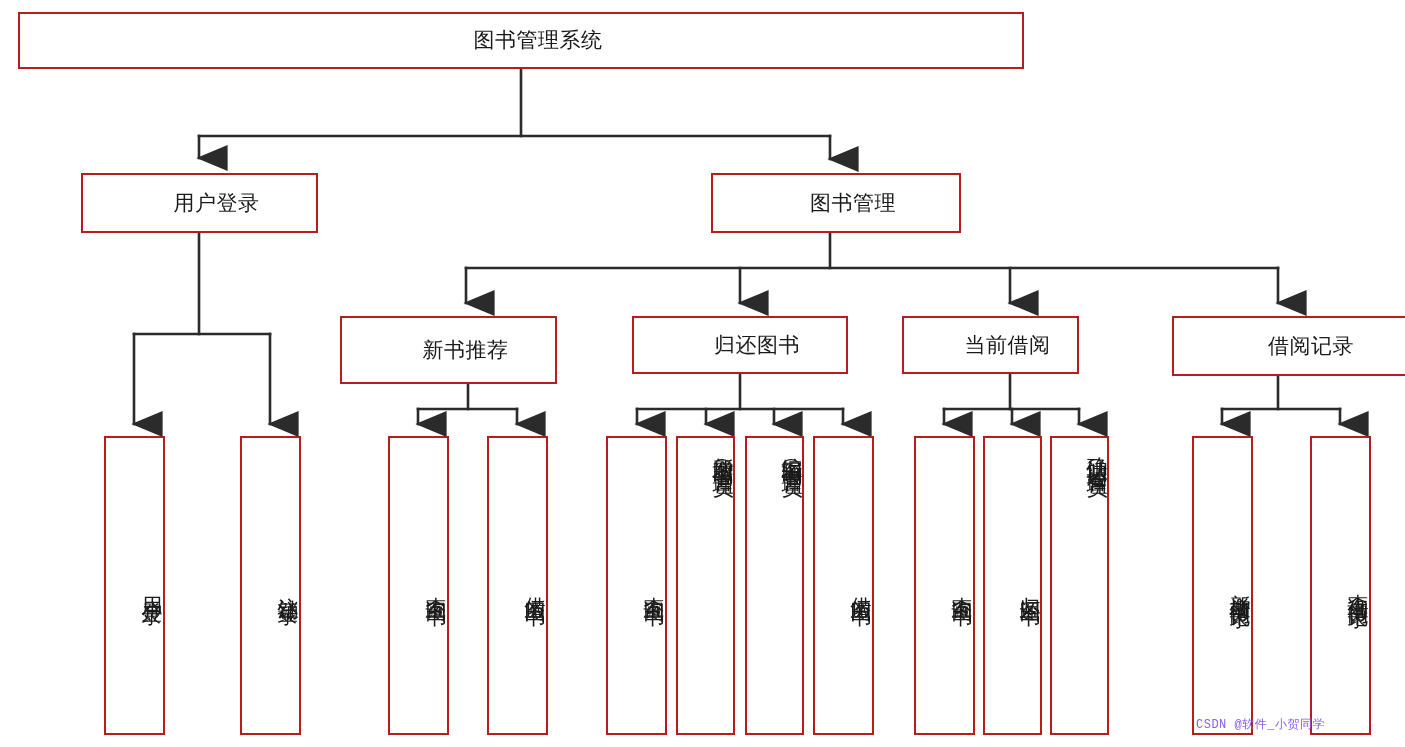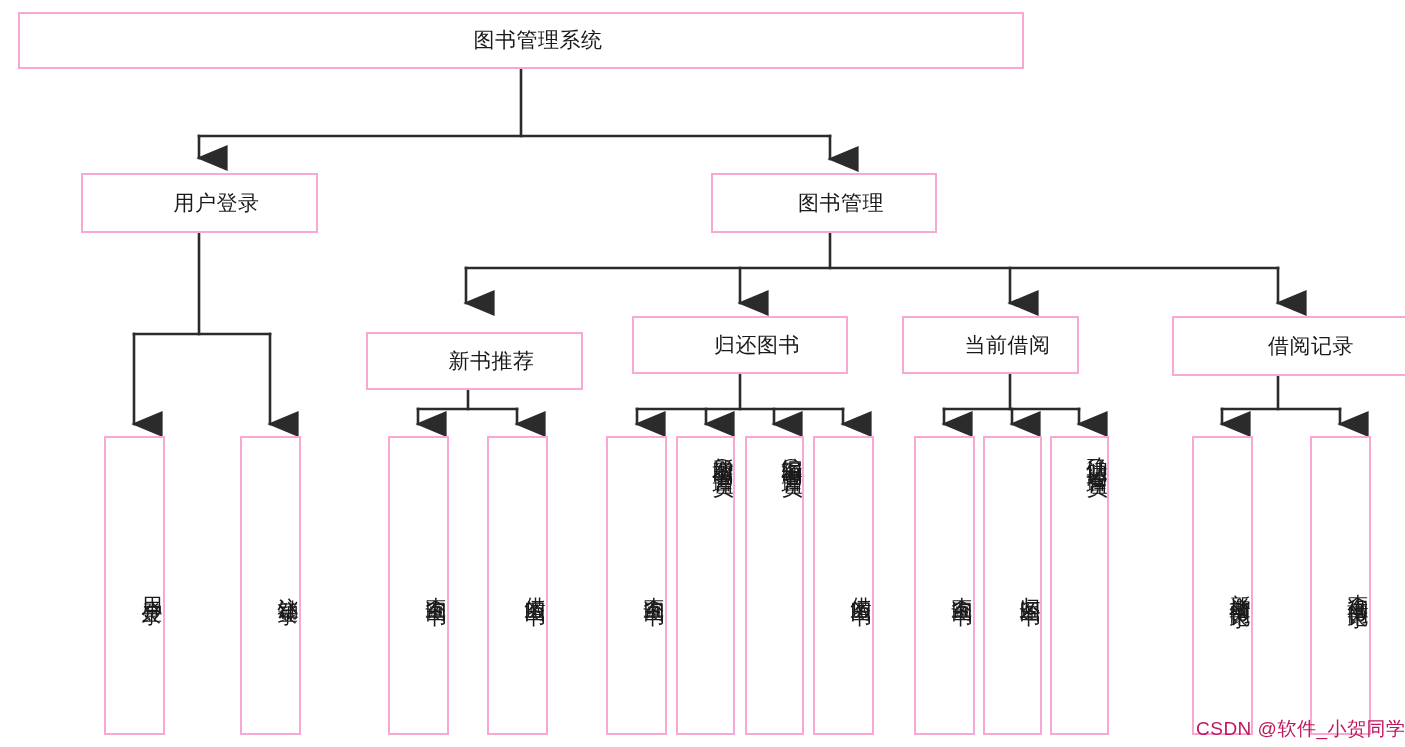--- a/index.html
+++ b/index.html
@@ -23,21 +23,21 @@
     left: 0;
     top: 0;
     width: 1405px;
     height: 747px;
     pointer-events: none;
   }
   .node {
     position: absolute;
     box-sizing: border-box;
     background: #ffffff;
-    border: 2px solid #f9a8d4;
+    border: 2px solid #b91c1c;
     display: flex;
     align-items: center;
     justify-content: center;
     color: #1a1a1a;
     padding-left: 34px;
   }
   .node-label {
     display: block;
     text-align: center;
     line-height: 1.18;
@@ -61,25 +61,25 @@
     letter-spacing: 3px;
     line-height: 1;
     margin: 0 auto;
   }
   .node.vert.centered {
     align-items: center;
     padding-top: 0;
   }
   .watermark {
     position: absolute;
-    color: #be185d;
-    font-size: 19px;
+    color: #8b5cf6;
+    font-size: 12px;
     white-space: nowrap;
     letter-spacing: 0.5px;
-    font-family: Liberation Sans, sans-serif;
+    font-family: Liberation Mono, monospace;
   }
 </style>
 </head>
 <body>
 
 <div id="diagram-root">
 
   <svg id="edge-layer" viewBox="0 0 1405 747" width="1405" height="747" xmlns="http://www.w3.org/2000/svg">
     <defs>
       <marker id="arrow" viewBox="0 0 10 12" refX="5" refY="11" markerWidth="10" markerHeight="12" orient="auto-start-reverse">
@@ -134,25 +134,25 @@
   </svg>
 
   <div class="node horiz" style="left:18px; top:12px; width:1006px; height:57px;">
     <span class="node-label">图书管理系统</span>
   </div>
 
   <div class="node horiz" style="left:81px; top:173px; width:237px; height:60px;">
     <span class="node-label">用户登录</span>
   </div>
 
-  <div class="node horiz" style="left:711px; top:173px; width:226px; height:60px;">
+  <div class="node horiz" style="left:711px; top:173px; width:250px; height:60px;">
     <span class="node-label">图书管理</span>
   </div>
 
-  <div class="node horiz" style="left:366px; top:316px; width:217px; height:58px;margin-top:16px;">
+  <div class="node horiz" style="left:340px; top:316px; width:217px; height:68px;">
     <span class="node-label">新书推荐</span>
   </div>
 
   <div class="node horiz" style="left:632px; top:316px; width:216px; height:58px;">
     <span class="node-label">归还图书</span>
   </div>
 
   <div class="node horiz" style="left:902px; top:316px; width:177px; height:58px;">
     <span class="node-label">当前借阅</span>
   </div>

